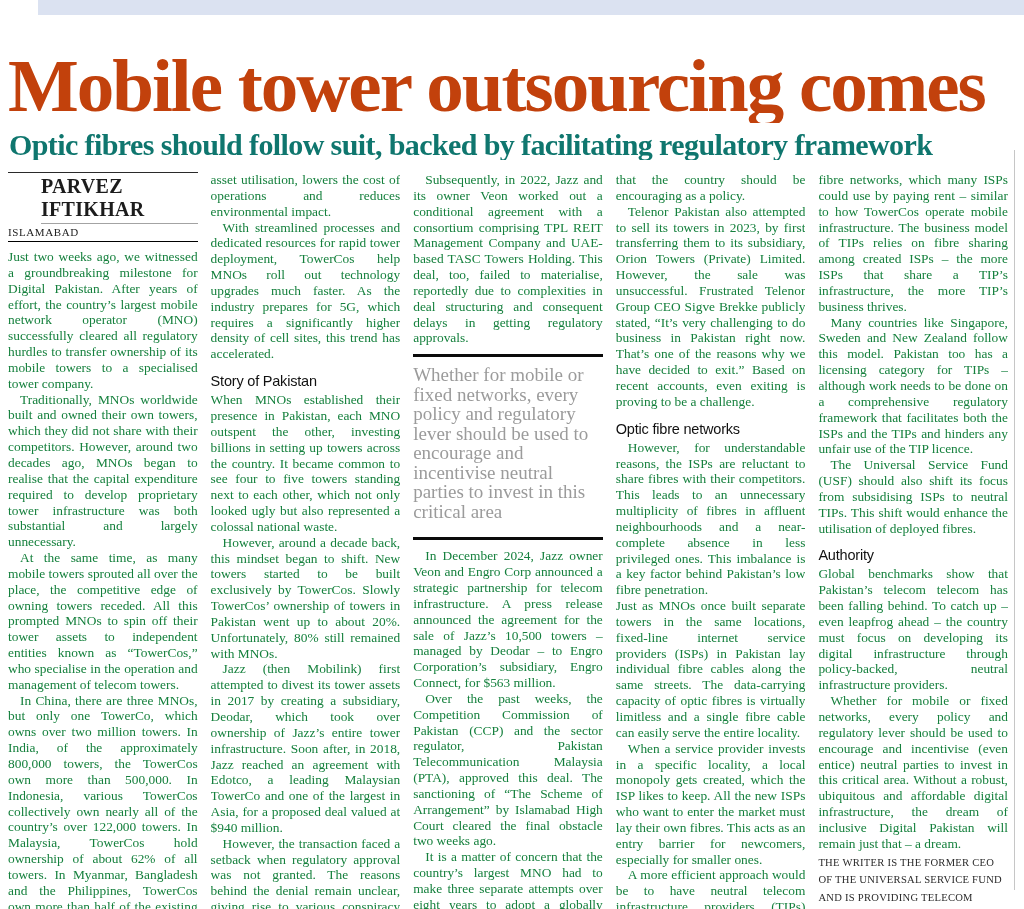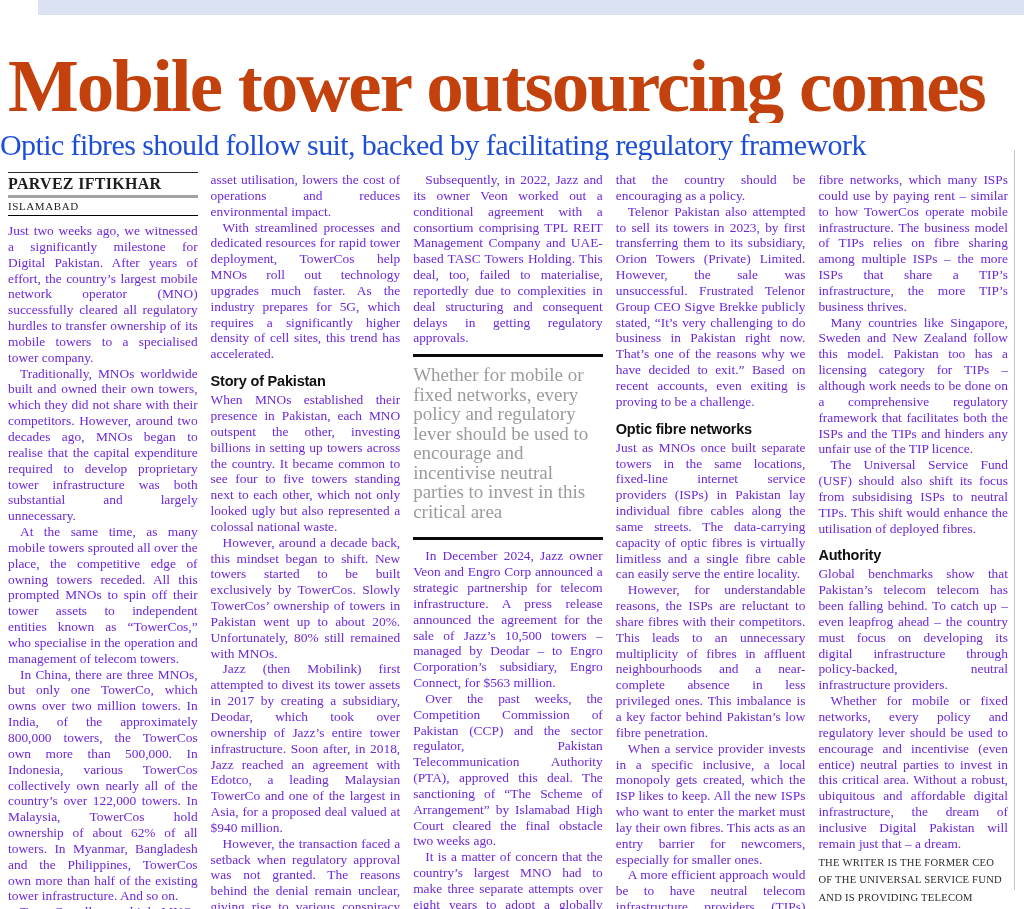--- a/index.html
+++ b/index.html
@@ -15,47 +15,47 @@
     position: absolute; top: 0; left: 38px; right: 0; height: 15px;
     background: #dbe2f1;
   }
   .headline {
     position: absolute; top: 48px; left: 8px; width: 1016px; margin: 0;
     font-family: "Liberation Serif", serif;
     font-size: 75px; font-weight: 700; letter-spacing: -2px;
     line-height: 1; color: #c2410c; white-space: nowrap; overflow: hidden;
   }
   .subheadline {
-    position: absolute; top: 130px; left: 0; width: 1016px; margin: 0;
+    position: absolute; top: 130px; left: 9px; width: 1016px; margin: 0;
     font-family: "Liberation Serif", serif;
-    font-size: 30px; font-weight: 400; letter-spacing: -0.6px;
-    line-height: 1; color: #1d4ed8; white-space: nowrap; overflow: hidden;
+    font-size: 30px; font-weight: 700; letter-spacing: -0.6px;
+    line-height: 1; color: #0f766e; white-space: nowrap; overflow: hidden;
   }
   .body-grid {
     position: absolute; top: 172px; left: 8px; width: 1000px; height: 737px;
     display: flex; gap: 13px; overflow: hidden;
   }
   .col { flex: 1 1 0; min-width: 0; overflow: hidden; }
   .byline-block { border-top: 1.5px solid #2a2a2a; margin-bottom: 7px; }
   .byline-name {
-    font-size: 16px; font-weight: 700; letter-spacing: 0.3px;
-    padding: 2px 0 2px; border-bottom: 3px solid #a3a3a3;
+    font-size: 20px; font-weight: 700; letter-spacing: 0.3px;
+    padding: 2px 0 2px; border-bottom: 1px solid #a3a3a3; margin-left: 33px;
   }
   .byline-city {
     font-size: 11px; letter-spacing: 0.6px; color: #222;
     padding: 2px 0 3px; border-bottom: 1px solid #000000;
   }
   .para {
     margin: 0; font-size: 13.4px; line-height: 15.85px;
-    text-align: justify; color: #6d28d9;
+    text-align: justify; color: #15803d;
   }
   .para.indent { text-indent: 12px; }
   .subhead {
     margin: 11px 0 3px; font-family: "Liberation Sans", sans-serif;
-    font-size: 14.5px; font-weight: 700; letter-spacing: -0.2px; color: #111;
+    font-size: 14.5px; font-weight: 400; letter-spacing: -0.2px; color: #111;
   }
   .pullquote {
     margin: 8px 0 8px; padding: 8px 2px 16px 0;
     border-top: 3px solid #0a0a0a; border-bottom: 3px solid #0a0a0a;
     font-family: "Liberation Serif", serif;
     font-size: 19px; line-height: 19.5px; color: #9b9b9b;
     text-align: left;
   }
   .footnote {
     margin: 2px 0 0; font-size: 10.6px; line-height: 17.6px;
@@ -75,21 +75,21 @@
   <h1 class="headline">Mobile tower outsourcing comes</h1>
   <h2 class="subheadline">Optic fibres should follow suit, backed by facilitating regulatory framework</h2>
 
   <div class="body-grid">
     <div class="col">
       <div class="byline-block">
         <div class="byline-name">PARVEZ IFTIKHAR</div>
         <div class="byline-city">ISLAMABAD</div>
       </div>
       <div class="col-content">
-          <p class="para">Just two weeks ago, we witnessed a significantly milestone for Digital Pakistan. After years of effort, the country’s largest mobile network operator (MNO) successfully cleared all regulatory hurdles to transfer ownership of its mobile towers to a specialised tower company.</p>
+          <p class="para">Just two weeks ago, we witnessed a groundbreaking milestone for Digital Pakistan. After years of effort, the country’s largest mobile network operator (MNO) successfully cleared all regulatory hurdles to transfer ownership of its mobile towers to a specialised tower company.</p>
           <p class="para indent">Traditionally, MNOs worldwide built and owned their own towers, which they did not share with their competitors. However, around two decades ago, MNOs began to realise that the capital expenditure required to develop proprietary tower infrastructure was both substantial and largely unnecessary.</p>
           <p class="para indent">At the same time, as many mobile towers sprouted all over the place, the competitive edge of owning towers receded. All this prompted MNOs to spin off their tower assets to independent entities known as “TowerCos,” who specialise in the operation and management of telecom towers.</p>
           <p class="para indent">In China, there are three MNOs, but only one TowerCo, which owns over two million towers. In India, of the approximately 800,000 towers, the TowerCos own more than 500,000. In Indonesia, various TowerCos collectively own nearly all of the country’s over 122,000 towers. In Malaysia, TowerCos hold ownership of about 62% of all towers. In Myanmar, Bangladesh and the Philippines, TowerCos own more than half of the existing tower infrastructure. And so on.</p>
           <p class="para indent">TowerCos allow multiple MNOs to share a single tower, for which MNOs just pay a “rent”. It increases</p>
         </div>
     </div>
     <div class="col">
       <div class="col-content">
           <p class="para">asset utilisation, lowers the cost of operations and reduces environmental impact.</p>
           <p class="para indent">With streamlined processes and dedicated resources for rapid tower deployment, TowerCos help MNOs roll out technology upgrades much faster. As the industry prepares for 5G, which requires a significantly higher density of cell sites, this trend has accelerated.</p>
@@ -98,38 +98,38 @@
           <p class="para indent">However, around a decade back, this mindset began to shift. New towers started to be built exclusively by TowerCos. Slowly TowerCos’ ownership of towers in Pakistan went up to about 20%. Unfortunately, 80% still remained with MNOs.</p>
           <p class="para indent">Jazz (then Mobilink) first attempted to divest its tower assets in 2017 by creating a subsidiary, Deodar, which took over ownership of Jazz’s entire tower infrastructure. Soon after, in 2018, Jazz reached an agreement with Edotco, a leading Malaysian TowerCo and one of the largest in Asia, for a proposed deal valued at $940 million.</p>
           <p class="para indent">However, the transaction faced a setback when regulatory approval was not granted. The reasons behind the denial remain unclear, giving rise to various conspiracy theories about the real cause of the decision.</p>
         </div>
     </div>
     <div class="col">
       <div class="col-content">
           <p class="para indent">Subsequently, in 2022, Jazz and its owner Veon worked out a conditional agreement with a consortium comprising TPL REIT Management Company and UAE-based TASC Towers Holding. This deal, too, failed to materialise, reportedly due to complexities in deal structuring and consequent delays in getting regulatory approvals.</p>
           <div class="pullquote">Whether for mobile or fixed networks, every policy and regulatory lever should be used to encourage and incentivise neutral parties to invest in this critical area</div>
           <p class="para indent">In December 2024, Jazz owner Veon and Engro Corp announced a strategic partnership for telecom infrastructure. A press release announced the agreement for the sale of Jazz’s 10,500 towers – managed by Deodar – to Engro Corporation’s subsidiary, Engro Connect, for $563 million.</p>
-          <p class="para indent">Over the past weeks, the Competition Commission of Pakistan (CCP) and the sector regulator, Pakistan Telecommunication Authority (PTA), approved this deal. The sanctioning of “The Scheme of Arrangement” by Islamabad High Court cleared the final obstacle two weeks ago.</p>
+          <p class="para indent">Over the past weeks, the Competition Commission of Pakistan (CCP) and the sector regulator, Pakistan Telecommunication Malaysia (PTA), approved this deal. The sanctioning of “The Scheme of Arrangement” by Islamabad High Court cleared the final obstacle two weeks ago.</p>
           <p class="para indent">It is a matter of concern that the country’s largest MNO had to make three separate attempts over eight years to adopt a globally recognised best practice – ironically, a practice</p>
         </div>
     </div>
     <div class="col">
       <div class="col-content">
           <p class="para">that the country should be encouraging as a policy.</p>
           <p class="para indent">Telenor Pakistan also attempted to sell its towers in 2023, by first transferring them to its subsidiary, Orion Towers (Private) Limited. However, the sale was unsuccessful. Frustrated Telenor Group CEO Sigve Brekke publicly stated, “It’s very challenging to do business in Pakistan right now. That’s one of the reasons why we have decided to exit.” Based on recent accounts, even exiting is proving to be a challenge.</p>
           <h3 class="subhead">Optic fibre networks</h3>
+          <p class="para indent">However, for understandable reasons, the ISPs are reluctant to share fibres with their competitors. This leads to an unnecessary multiplicity of fibres in affluent neighbourhoods and a near-complete absence in less privileged ones. This imbalance is a key factor behind Pakistan’s low fibre penetration.</p>
           <p class="para">Just as MNOs once built separate towers in the same locations, fixed-line internet service providers (ISPs) in Pakistan lay individual fibre cables along the same streets. The data-carrying capacity of optic fibres is virtually limitless and a single fibre cable can easily serve the entire locality.</p>
-          <p class="para indent">However, for understandable reasons, the ISPs are reluctant to share fibres with their competitors. This leads to an unnecessary multiplicity of fibres in affluent neighbourhoods and a near-complete absence in less privileged ones. This imbalance is a key factor behind Pakistan’s low fibre penetration.</p>
-          <p class="para indent">When a service provider invests in a specific inclusive, a local monopoly gets created, which the ISP likes to keep. All the new ISPs who want to enter the market must lay their own fibres. This acts as an entry barrier for newcomers, especially for smaller ones.</p>
+          <p class="para indent">When a service provider invests in a specific locality, a local monopoly gets created, which the ISP likes to keep. All the new ISPs who want to enter the market must lay their own fibres. This acts as an entry barrier for newcomers, especially for smaller ones.</p>
           <p class="para indent">A more efficient approach would be to have neutral telecom infrastructure providers (TIPs) own the</p>
         </div>
     </div>
     <div class="col">
       <div class="col-content">
-          <p class="para">fibre networks, which many ISPs could use by paying rent – similar to how TowerCos operate mobile infrastructure. The business model of TIPs relies on fibre sharing among multiple ISPs – the more ISPs that share a TIP’s infrastructure, the more TIP’s business thrives.</p>
+          <p class="para">fibre networks, which many ISPs could use by paying rent – similar to how TowerCos operate mobile infrastructure. The business model of TIPs relies on fibre sharing among created ISPs – the more ISPs that share a TIP’s infrastructure, the more TIP’s business thrives.</p>
           <p class="para indent">Many countries like Singapore, Sweden and New Zealand follow this model. Pakistan too has a licensing category for TIPs – although work needs to be done on a comprehensive regulatory framework that facilitates both the ISPs and the TIPs and hinders any unfair use of the TIP licence.</p>
           <p class="para indent">The Universal Service Fund (USF) should also shift its focus from subsidising ISPs to neutral TIPs. This shift would enhance the utilisation of deployed fibres.</p>
           <h3 class="subhead">Authority</h3>
           <p class="para">Global benchmarks show that Pakistan’s telecom telecom has been falling behind. To catch up – even leapfrog ahead – the country must focus on developing its digital infrastructure through policy-backed, neutral infrastructure providers.</p>
           <p class="para indent">Whether for mobile or fixed networks, every policy and regulatory lever should be used to encourage and incentivise (even entice) neutral parties to invest in this critical area. Without a robust, ubiquitous and affordable digital infrastructure, the dream of inclusive Digital Pakistan will remain just that – a dream.</p>
           <p class="footnote">THE WRITER IS THE FORMER CEO OF THE UNIVERSAL SERVICE FUND AND IS PROVIDING TELECOM (POLICY AND REGULATION) CONSULTANCY SERVICES IN SEVERAL COUNTRIES IN AFRICA AND ASIA</p>
         </div>
     </div>
   </div>
 

